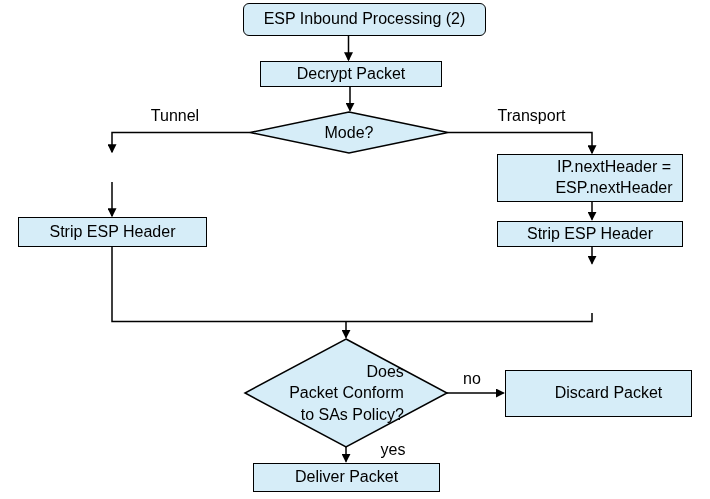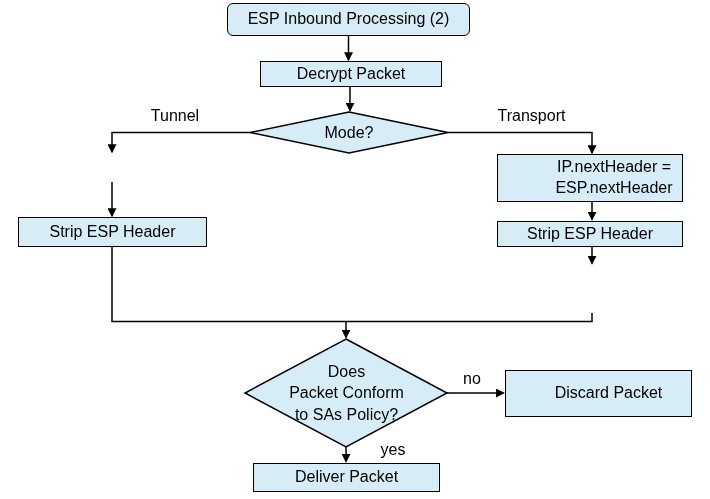--- a/index.html
+++ b/index.html
@@ -21,27 +21,27 @@
     background: #d6edf8;
     border: 1.5px solid #000000;
     display: flex;
     align-items: center;
     justify-content: center;
     text-align: center;
     font-size: 16px;
     line-height: 1.3;
     white-space: pre-line;
   }
-  .rounded { border-radius: 6px; }
+  .rounded { border-radius: 6px; margin-left: 16px; }
   .diamond-label {
     position: absolute;
     display: flex;
     align-items: center;
     justify-content: center;
-    text-align: center;
+    text-align: right;
     font-size: 16px;
     line-height: 1.32;
     white-space: pre-line;
     pointer-events: none;
   }
   .edge-label {
     position: absolute;
     font-size: 16px;
     text-align: center;
   }

